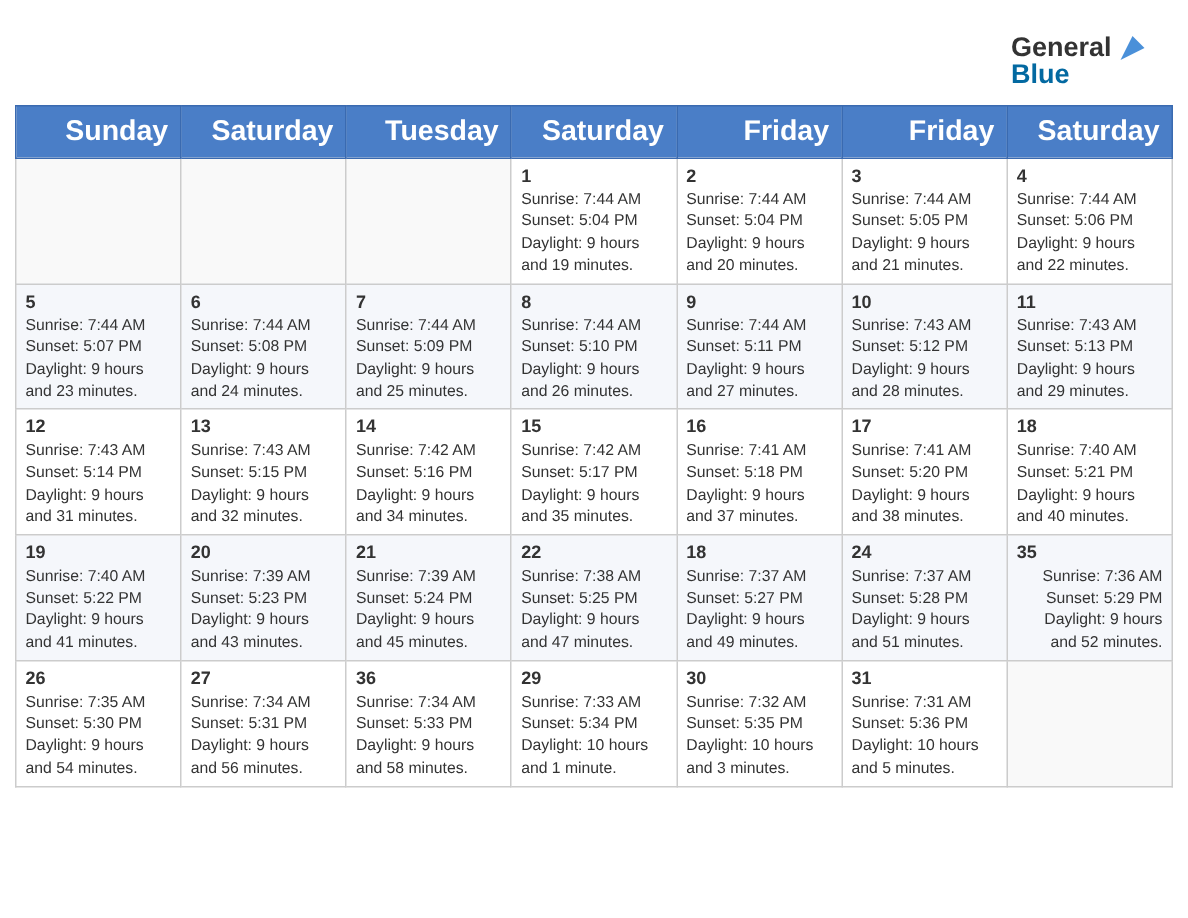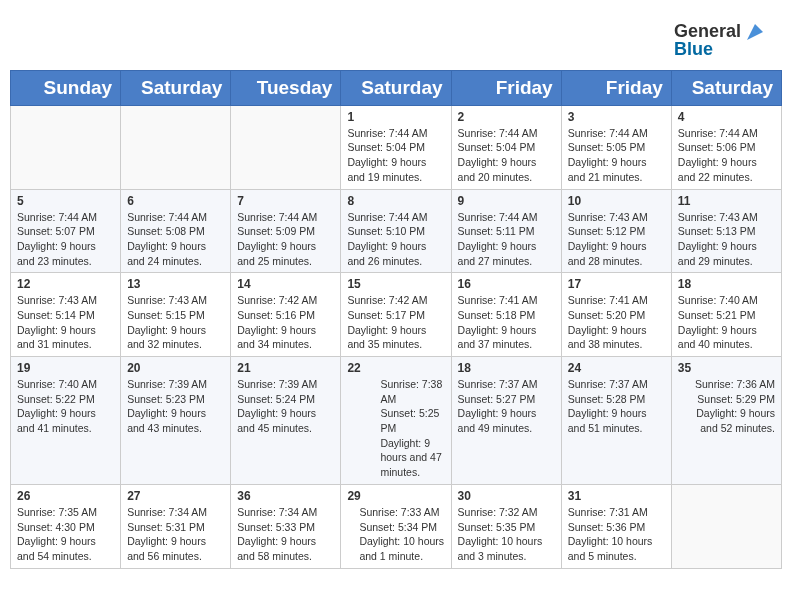--- a/index.html
+++ b/index.html
@@ -254,21 +254,21 @@
 Daylight: 9 hours and 43 minutes.</div>
         </td>
         <td>
           <div class="day-number">21</div>
           <div class="day-info" style="white-space: pre-line;">Sunrise: 7:39 AM
 Sunset: 5:24 PM
 Daylight: 9 hours and 45 minutes.</div>
         </td>
         <td>
           <div class="day-number">22</div>
-          <div class="day-info" style="white-space: pre-line; margin-left: 33px;">Sunrise: 7:38 AM
+          <div class="day-info" style="white-space: pre-line;">Sunrise: 7:38 AM
 Sunset: 5:25 PM
 Daylight: 9 hours and 47 minutes.</div>
         </td>
         <td>
           <div class="day-number">18</div>
           <div class="day-info" style="white-space: pre-line;">Sunrise: 7:37 AM
 Sunset: 5:27 PM
 Daylight: 9 hours and 49 minutes.</div>
         </td>
         <td>
@@ -281,38 +281,38 @@
           <div class="day-number">35</div>
           <div class="day-info" style="white-space: pre-line; text-align: right;">Sunrise: 7:36 AM
 Sunset: 5:29 PM
 Daylight: 9 hours and 52 minutes.</div>
         </td>
       </tr>
       <tr>
         <td>
           <div class="day-number">26</div>
           <div class="day-info" style="white-space: pre-line;">Sunrise: 7:35 AM
-Sunset: 4:30 PM
+Sunset: 5:30 PM
 Daylight: 9 hours and 54 minutes.</div>
         </td>
         <td>
           <div class="day-number">27</div>
           <div class="day-info" style="white-space: pre-line;">Sunrise: 7:34 AM
 Sunset: 5:31 PM
 Daylight: 9 hours and 56 minutes.</div>
         </td>
         <td>
           <div class="day-number">36</div>
           <div class="day-info" style="white-space: pre-line;">Sunrise: 7:34 AM
 Sunset: 5:33 PM
 Daylight: 9 hours and 58 minutes.</div>
         </td>
         <td>
           <div class="day-number">29</div>
-          <div class="day-info" style="white-space: pre-line; margin-left: 12px;">Sunrise: 7:33 AM
+          <div class="day-info" style="white-space: pre-line;">Sunrise: 7:33 AM
 Sunset: 5:34 PM
 Daylight: 10 hours and 1 minute.</div>
         </td>
         <td>
           <div class="day-number">30</div>
           <div class="day-info" style="white-space: pre-line;">Sunrise: 7:32 AM
 Sunset: 5:35 PM
 Daylight: 10 hours and 3 minutes.</div>
         </td>
         <td>

